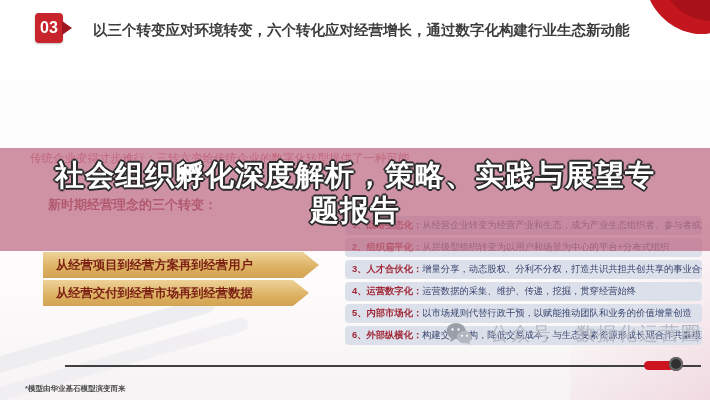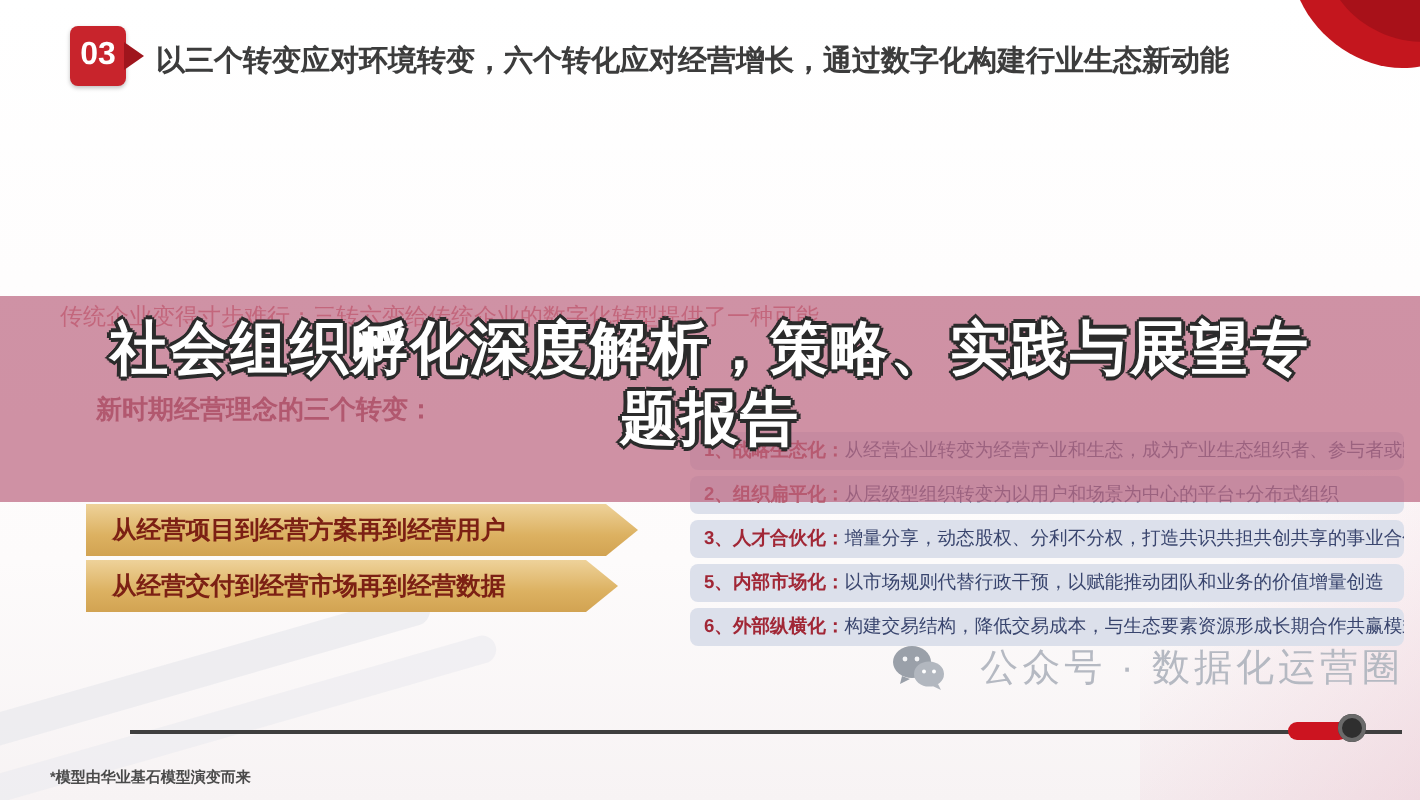--- a/index.html
+++ b/index.html
@@ -15,21 +15,21 @@
   .wave.w1{left:-50px;top:332px;width:270px;height:16px;opacity:.75;}
   .wave.w2{left:-66px;top:360px;width:320px;height:14px;opacity:.55;}
   .corner-tint{position:absolute;right:0;bottom:0;width:150px;height:170px;z-index:0;
     background:linear-gradient(135deg,rgba(255,255,255,0) 30%,rgba(228,175,192,.38) 100%);}
   
   .badge{position:absolute;left:35px;top:13px;width:28px;height:30px;background:#c8242c;
     border-radius:4px;color:#fff;font-weight:bold;font-size:16px;line-height:30px;text-align:center;z-index:2;
     box-shadow:0 1px 2px rgba(0,0,0,.25);}
   .badge-tail{position:absolute;left:62px;top:21px;width:0;height:0;z-index:2;
     border-top:7px solid transparent;border-bottom:7px solid transparent;border-left:10px solid #9f151d;}
-  .header-title{position:absolute;left:78px;top:21px;width:560px;font-size:14.5px;font-weight:bold;color:#3c3c3c;z-index:2;}
+  .header-title{position:absolute;left:93px;top:21px;width:560px;font-size:14.5px;font-weight:bold;color:#3c3c3c;z-index:2;}
   
   .intro-box{position:absolute;left:35px;top:61px;width:640px;height:87px;background:#c4161e;
     border-radius:2px;box-sizing:border-box;padding:6px 10px;z-index:2;
     color:#ffffff;font-size:12.3px;line-height:19px;font-weight:500;overflow:hidden;text-align:justify;}
   .intro-note{position:absolute;left:30px;top:151px;width:620px;font-size:11.5px;color:#cf5560;z-index:2;}
   
   .overlay{position:absolute;left:0;top:148px;width:710px;height:103px;z-index:6;
     background:rgba(190,108,134,.74);}
   .overlay-title{width:618px;margin:10px auto 0 auto;text-align:center;
     font-size:29px;line-height:35px;font-weight:900;letter-spacing:1px;color:#ffffff;
@@ -86,20 +86,23 @@
     <div class="r-row">
       <span class="r-label">1、战略生态化：</span><span class="r-text">从经营企业转变为经营产业和生态，成为产业生态组织者、参与者或跨越者</span>
     </div>
     <div class="r-row">
       <span class="r-label">2、组织扁平化：</span><span class="r-text">从层级型组织转变为以用户和场景为中心的平台+分布式组织</span>
     </div>
     <div class="r-row">
       <span class="r-label">3、人才合伙化：</span><span class="r-text">增量分享，动态股权、分利不分权，打造共识共担共创共享的事业合伙机制</span>
     </div>
     <div class="r-row">
+      <span class="r-label">4、运营数字化：</span><span class="r-text">运营数据的采集、维护、传递，挖掘，贯穿经营始终</span>
+    </div>
+    <div class="r-row">
       <span class="r-label">5、内部市场化：</span><span class="r-text">以市场规则代替行政干预，以赋能推动团队和业务的价值增量创造</span>
     </div>
     <div class="r-row">
       <span class="r-label">6、外部纵横化：</span><span class="r-text">构建交易结构，降低交易成本，与生态要素资源形成长期合作共赢模式</span>
     </div>
   </div>
 
   <div class="overlay">
     <div class="overlay-title">社会组织孵化深度解析，策略、实践与展望专题报告</div>
   </div>

